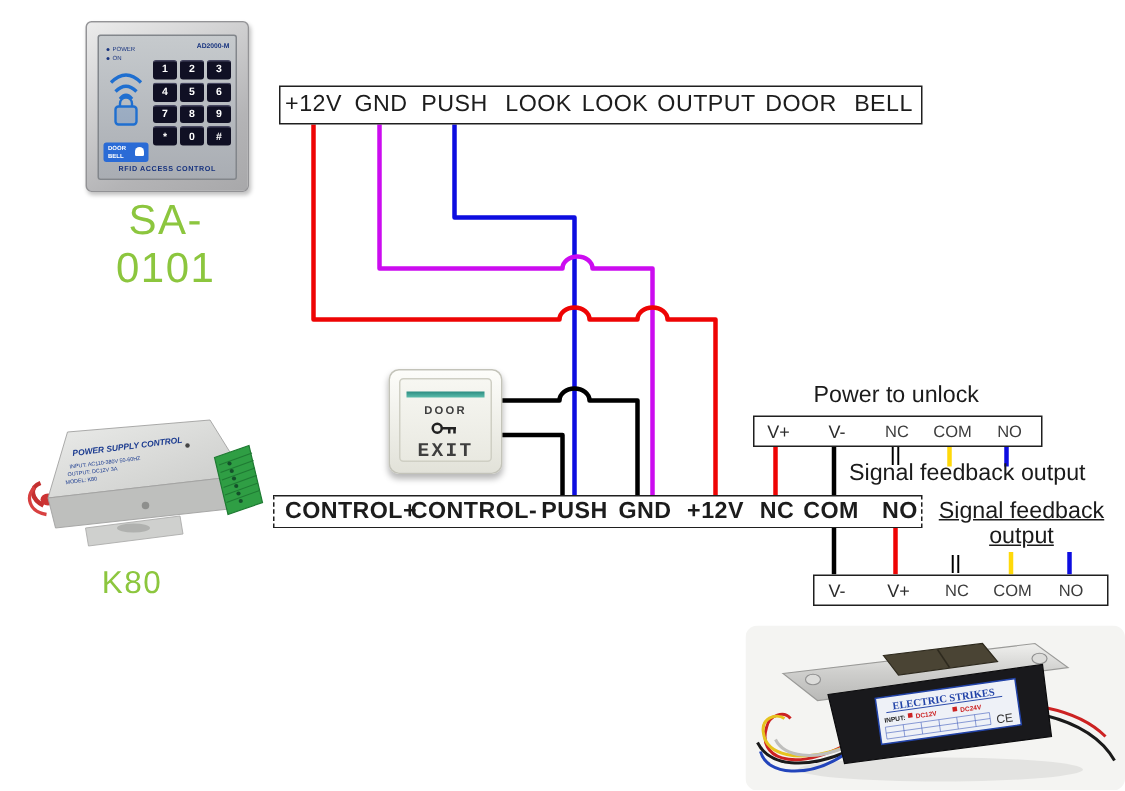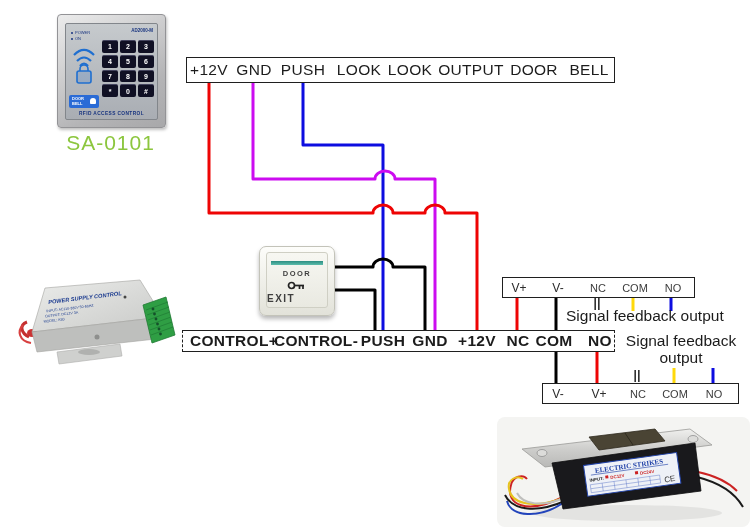--- a/index.html
+++ b/index.html
@@ -60,22 +60,22 @@
   
   .exitbtn{left:259px;top:246px;width:74px;height:68px;z-index:2;
           background:linear-gradient(180deg,#fdfdfa,#e2e2d9);border:1px solid #c3c3b9;
           border-radius:7px;box-shadow:0 3px 4px rgba(0,0,0,.28);}
   .exitbtn .inner{position:absolute;left:6px;top:5px;right:6px;bottom:7px;border:1px solid #cfcfc4;
           border-radius:3px;background:linear-gradient(180deg,#f7f7f2,#e9e9e1);}
   .eb-bar{position:absolute;left:4px;right:4px;top:8px;height:4px;
           background:linear-gradient(180deg,#2c8d82,#5cbcab);}
   .eb-door{position:absolute;top:16px;width:100%;text-align:center;font-size:7.5px;font-weight:bold;
           color:#3e3e3e;letter-spacing:1.5px;}
-  .eb-exit{position:absolute;top:40px;width:100%;text-align:left;font-size:10px;font-weight:bold;
-          color:#3e3e3e;letter-spacing:1.5px;}
+  .eb-exit{position:absolute;top:40px;width:100%;text-align:center;font-size:13px;font-weight:bold;
+          color:#3e3e3e;letter-spacing:1.5px;font-family:Liberation Mono, monospace;}
   .eb-key{position:absolute;top:27px;left:50%;transform:translateX(-50%);}
 
   .devsvg{position:absolute;z-index:2;}
 </style>
 </head>
 <body>
 
 <div class="canvas">
 
   <svg id="wires" width="750" height="527" viewBox="0 0 750 527">
@@ -122,30 +122,31 @@
     <span class="t" style="left:51px">CONTROL+</span>
     <span class="t" style="left:133px">CONTROL-</span>
     <span class="t" style="left:200px">PUSH</span>
     <span class="t" style="left:247px">GND</span>
     <span class="t" style="left:294px">+12V</span>
     <span class="t" style="left:335px">NC</span>
     <span class="t" style="left:371px">COM</span>
     <span class="t" style="left:417px">NO</span>
   </div>
 
+  <div class="note" style="left:502px;top:255px;width:191px;text-align:center;">Power to unlock</div>
   <div class="strip small-strip" style="left:502px;top:277px;width:191px;height:19px;">
     <span class="t v" style="left:16px">V+</span>
     <span class="t v" style="left:55px">V-</span>
     <span class="t s" style="left:95px">NC</span>
     <span class="t s" style="left:132px">COM</span>
     <span class="t s" style="left:170px">NO</span>
   </div>
   <div class="note" style="left:566px;top:307px;">Signal feedback output</div>
 
-  <div class="note center" style="left:617px;top:332px;width:128px;">
+  <div class="note center" style="left:617px;top:332px;width:128px;text-decoration:underline;">
     <span>Signal feedback</span><br>
     <span>output</span>
   </div>
 
   <div class="strip small-strip" style="left:542px;top:383px;width:195px;height:19px;">
     <span class="t v" style="left:15px">V-</span>
     <span class="t v" style="left:56px">V+</span>
     <span class="t s" style="left:95px">NC</span>
     <span class="t s" style="left:132px">COM</span>
     <span class="t s" style="left:171px">NO</span>
@@ -180,21 +181,21 @@
         <path d="M12 26 v-2 a4 4 0 0 1 8 0 v2" fill="none" stroke="#1f6fd0" stroke-width="1.6"></path>
       </svg>
       <div class="kp-bell">
         <span>DOOR</span><br>
         <span>BELL</span>
         <span class="bell"></span>
       </div>
       <div class="kp-foot">RFID ACCESS CONTROL</div>
     </div>
   </div>
-  <div class="caption" style="left:57px;top:131px;width:107px;font-size:21px;">SA-0101</div>
+  <div class="caption" style="left:57px;top:131px;width:107px;font-size:28px;">SA-0101</div>
 
   <div class="abs exitbtn">
     <div class="inner">
       <div class="eb-bar"></div>
       <div class="eb-door">DOOR</div>
       <svg class="eb-key" width="20" height="11" viewBox="0 0 20 11">
         <circle cx="4.5" cy="5.5" r="3" fill="none" stroke="#222" stroke-width="1.7"></circle>
         <line x1="7.5" y1="5.5" x2="17" y2="5.5" stroke="#222" stroke-width="1.7"></line>
         <line x1="12.5" y1="5.5" x2="12.5" y2="9" stroke="#222" stroke-width="1.7"></line>
         <line x1="16" y1="5.5" x2="16" y2="9" stroke="#222" stroke-width="1.7"></line>
@@ -240,20 +241,21 @@
     </g>
     <circle cx="110" cy="22" r="1.5" fill="#444"></circle>
 
     <g transform="rotate(-7 75 30)">
       <text x="34" y="24" font-size="5.6" font-weight="bold" font-style="italic" fill="#1a3a8f">POWER SUPPLY CONTROL</text>
       <text x="31" y="32" font-size="3.6" fill="#1a3a8f">INPUT: AC110-380V 50-60HZ</text>
       <text x="29" y="37" font-size="3.6" fill="#1a3a8f">OUTPUT: DC12V 3A</text>
       <text x="27" y="42" font-size="3.6" fill="#1a3a8f">MODEL: K80</text>
     </g>
   </svg>
+  <div class="caption" style="left:53px;top:377px;width:70px;font-size:21px;">K80</div>
 
   <svg class="devsvg" style="left:497px;top:417px;" width="253" height="110" viewBox="0 0 253 110">
     <defs>
       <linearGradient id="metal" x1="0" y1="0" x2="0" y2="1">
         <stop offset="0" stop-color="#f0f0ee"></stop>
           <stop offset=".5" stop-color="#cfcfcd"></stop>
           <stop offset="1" stop-color="#b9b9b7"></stop>
       </linearGradient>
     </defs>
     <rect x="0" y="0" width="253" height="110" rx="8" fill="#f4f4f2"></rect>

